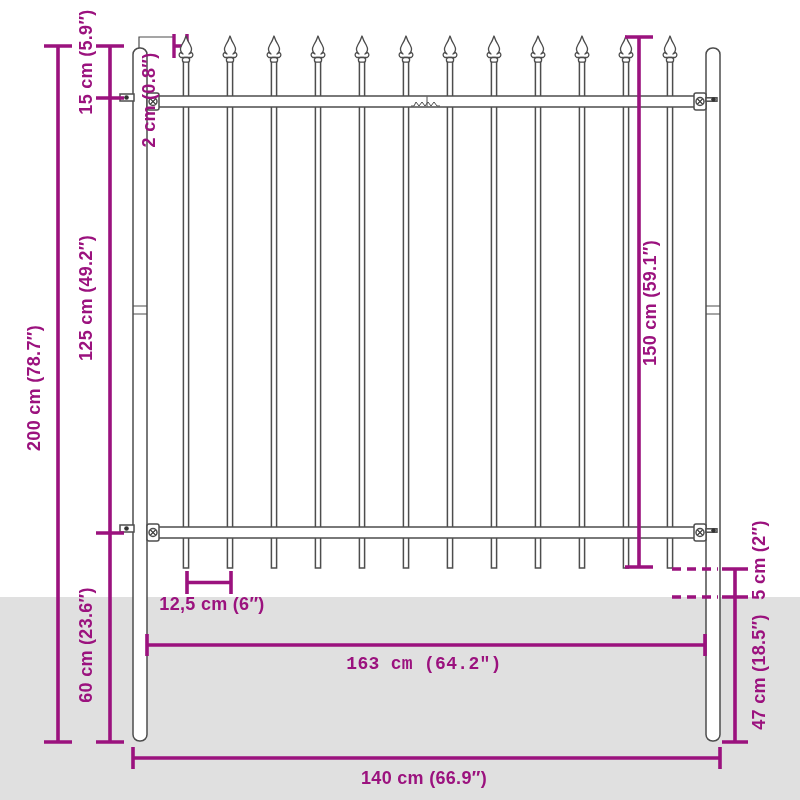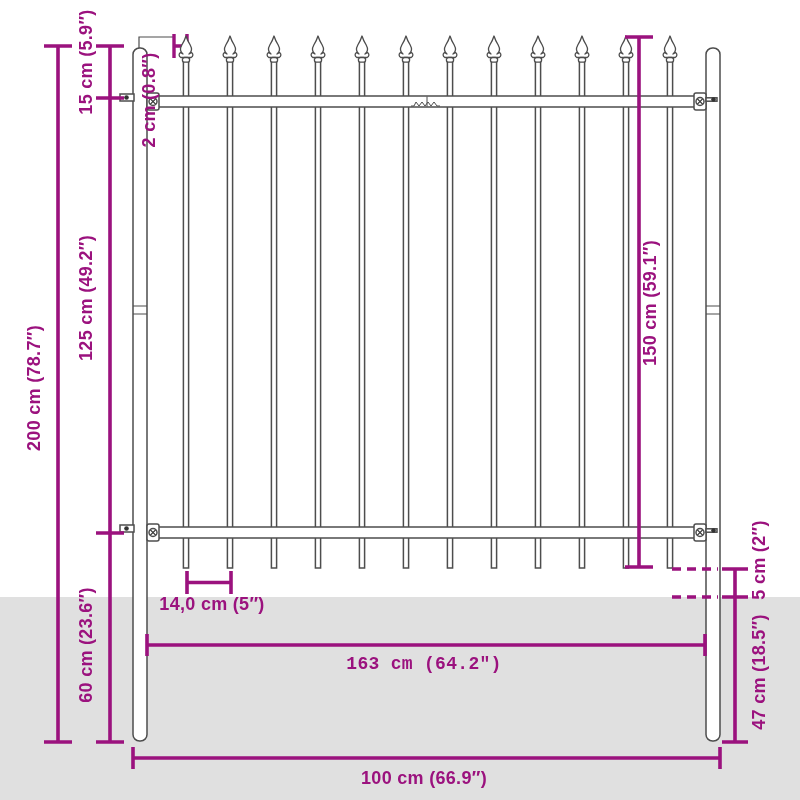--- a/index.html
+++ b/index.html
@@ -143,16 +143,16 @@
   </svg>
 
   <div class="lbl vert" id="lbl-total-height">200 cm (78.7″)</div>
   <div class="lbl vert" id="lbl-top-section">15 cm (5.9″)</div>
   <div class="lbl vert" id="lbl-bar-width">2 cm (0.8″)</div>
   <div class="lbl vert" id="lbl-mid-section">125 cm (49.2″)</div>
   <div class="lbl vert" id="lbl-bottom-section">60 cm (23.6″)</div>
   <div class="lbl vert" id="lbl-panel-height">150 cm (59.1″)</div>
   <div class="lbl vert" id="lbl-ground-gap">5 cm (2″)</div>
   <div class="lbl vert" id="lbl-post-depth">47 cm (18.5″)</div>
-  <div class="lbl" id="lbl-picket-spacing">14,0 cm (5″)</div>
+  <div class="lbl" id="lbl-picket-spacing">12,5 cm (6″)</div>
   <div class="lbl" id="lbl-inner-width">163 cm (64.2″)</div>
-  <div class="lbl" id="lbl-outer-width">100 cm (66.9″)</div>
+  <div class="lbl" id="lbl-outer-width">140 cm (66.9″)</div>
 </div>
 
 </body></html>

